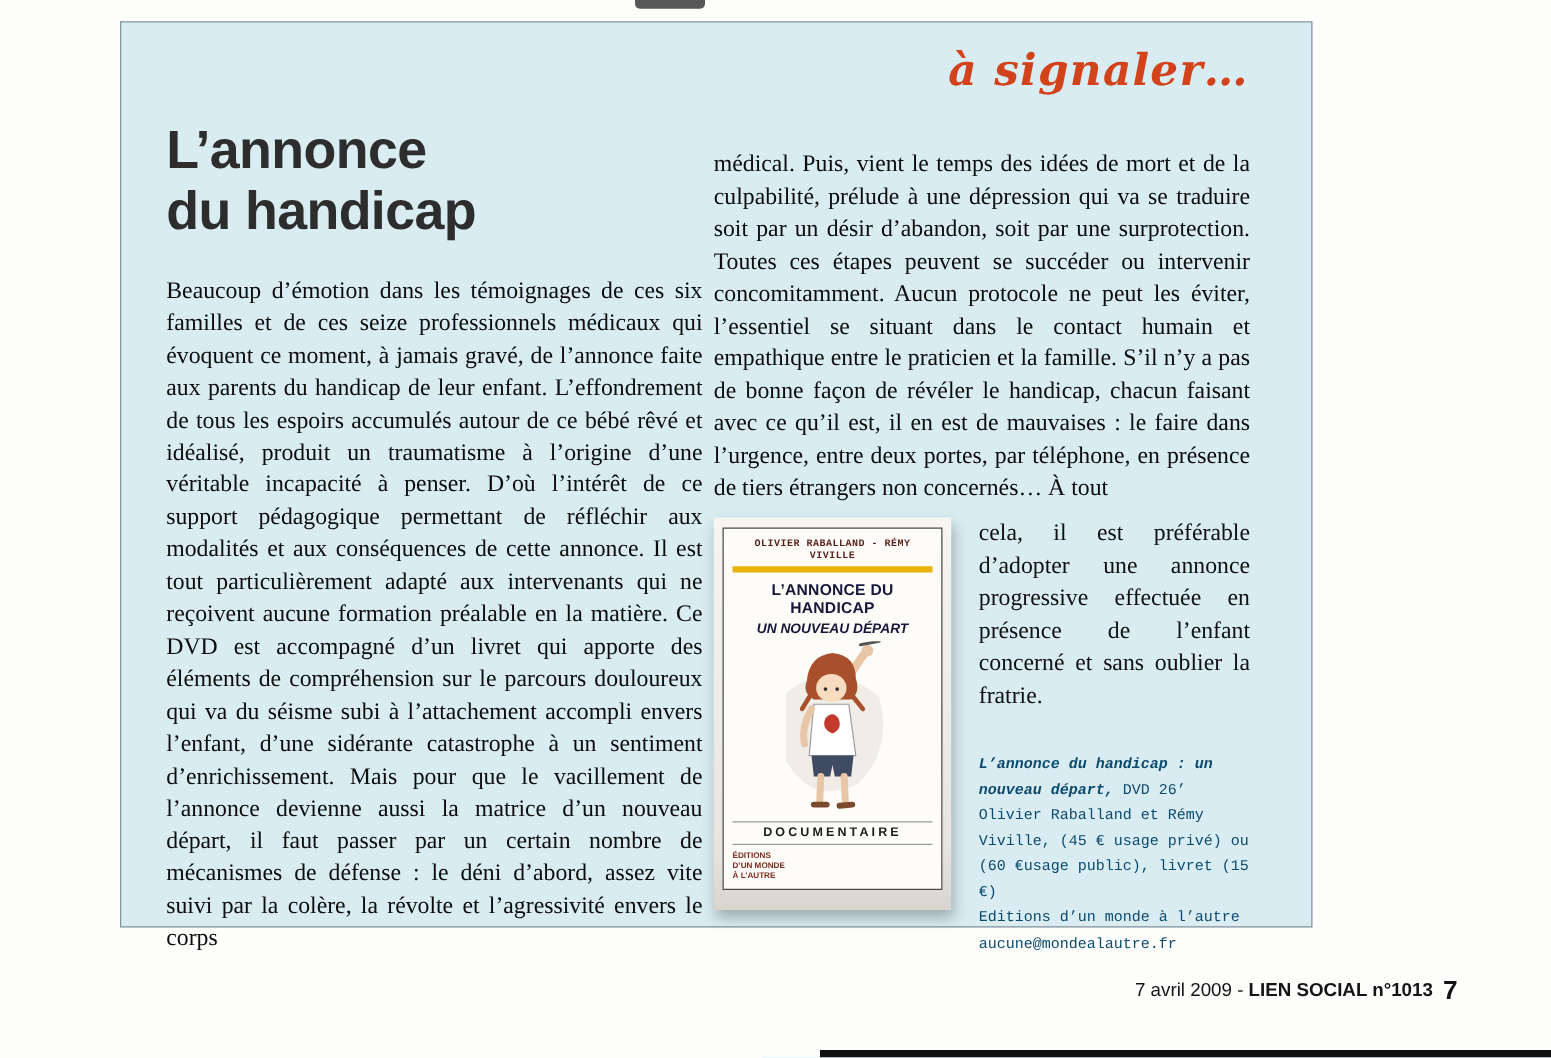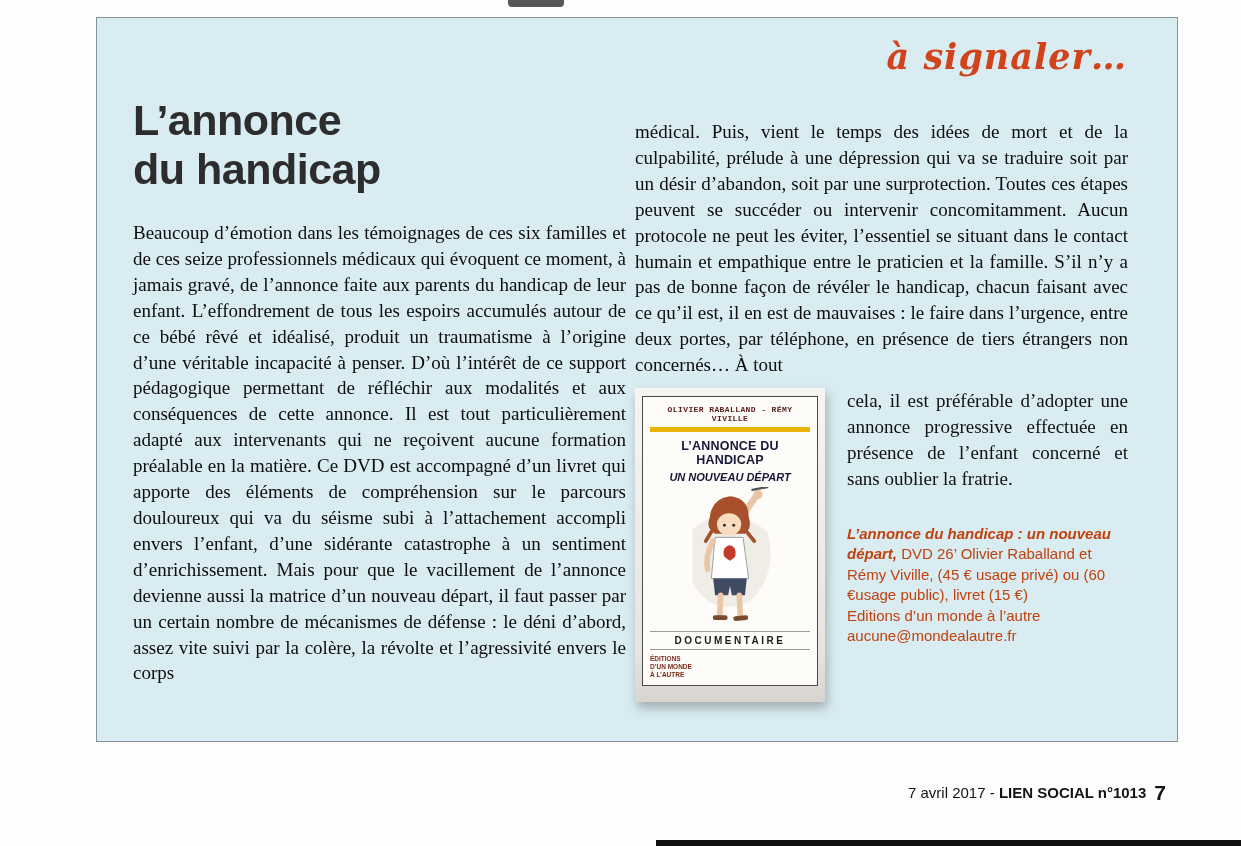--- a/index.html
+++ b/index.html
@@ -2,21 +2,21 @@
 <html><head>
 <meta charset="utf-8">
 <style>
   * { margin:0; padding:0; box-sizing:border-box; }
   html,body { width:1241px; height:846px; }
   body { background:#fdfdfb; font-family:"Liberation Serif", serif; color:#111; position:relative; overflow:hidden; }
 
   .scan-smudge-top { position:absolute; left:508px; top:0; width:56px; height:7px; background:#3a3a3a; border-radius:0 0 4px 4px; opacity:.85; }
   .scan-strip-bottom { position:absolute; left:656px; top:840px; width:585px; height:6px; background:#111; }
 
-  .panel { position:absolute; left:96px; top:17px; width:1082px; height:725px; background:#d8ecf2; border:1px solid #85939b; }
+  .panel { position:absolute; left:96px; top:17px; width:954px; height:725px; background:#d8ecf2; border:1px solid #85939b; }
 
   .signaler { position:absolute; top:18px; right:50px; font-family:"DejaVu Serif", serif; font-style:italic; font-weight:bold; font-size:35px; color:#d2431c; letter-spacing:1px; }
 
   .columns { position:absolute; top:68px; left:36px; right:49px; display:flex; gap:9px; }
   .col { flex:1 1 0; min-width:0; }
 
   .article-title { font-family:"Liberation Sans", sans-serif; font-weight:600; font-size:43px; line-height:1.14; color:#2d2d2d; margin:10px 0 26px 0; letter-spacing:-0.5px; }
 
   .body-text { font-size:19px; line-height:25.9px; text-align:justify; color:#0d0d0d; }
 
@@ -29,21 +29,21 @@
   .dvd-authors { font-family:Liberation Mono, monospace; font-size:8px; font-weight:bold; letter-spacing:.4px; text-align:center; color:#5a1f1a; border-bottom:5px solid #eab308; padding-bottom:4px; }
   .dvd-title { font-family:"Liberation Sans", sans-serif; font-size:12.5px; font-weight:bold; text-align:center; color:#16163a; margin-top:7px; letter-spacing:.2px; }
   .dvd-subtitle { font-family:"Liberation Sans", sans-serif; font-size:11px; font-weight:bold; font-style:italic; text-align:center; color:#16163a; margin-top:4px; }
   .dvd-illustration { flex:1 1 auto; display:flex; align-items:center; justify-content:center; margin:4px 0; }
   .dvd-genre { font-family:"Liberation Sans", sans-serif; font-size:10px; font-weight:bold; letter-spacing:2.5px; text-align:center; color:#1c1c1c; border-top:1px solid #9a9a9a; border-bottom:1px solid #9a9a9a; padding:3px 0; }
   .dvd-publisher { font-family:"Liberation Sans", sans-serif; font-size:6.5px; font-weight:bold; color:#7a2a1a; white-space:pre-line; line-height:1.25; margin-top:5px; width:60px; }
 
   .right-of-cover { flex:1 1 auto; min-width:0; }
   .wrap-text { font-size:19px; line-height:25.9px; text-align:justify; }
 
-  .caption { margin-top:32px; font-family:Liberation Sans, sans-serif; font-size:15px; line-height:20.5px; color:#c2410c; }
+  .caption { margin-top:32px; font-family:Liberation Mono, monospace; font-size:12px; line-height:20.5px; color:#0c4a6e; }
   .caption-title { font-weight:bold; font-style:italic; }
   .caption p { margin:0; }
 
   .footer { position:absolute; left:0; top:781px; width:1166px; text-align:right; font-family:"Liberation Sans", sans-serif; font-size:15px; color:#141414; }
   .footer .mag { font-weight:bold; }
   .footer .pagenum { font-weight:bold; font-size:21px; margin-left:8px; vertical-align:-2px; }
 </style>
 </head>
 <body>
 
@@ -109,14 +109,14 @@
           </div>
         </div>
 
       </div>
     </div>
 
   </div>
 </div>
 
 <div class="footer">
-  <span>7 avril 2017 - </span><span class="mag">LIEN SOCIAL n°1013</span><span class="pagenum">7</span>
+  <span>7 avril 2009 - </span><span class="mag">LIEN SOCIAL n°1013</span><span class="pagenum">7</span>
 </div>
 
 </body></html>

